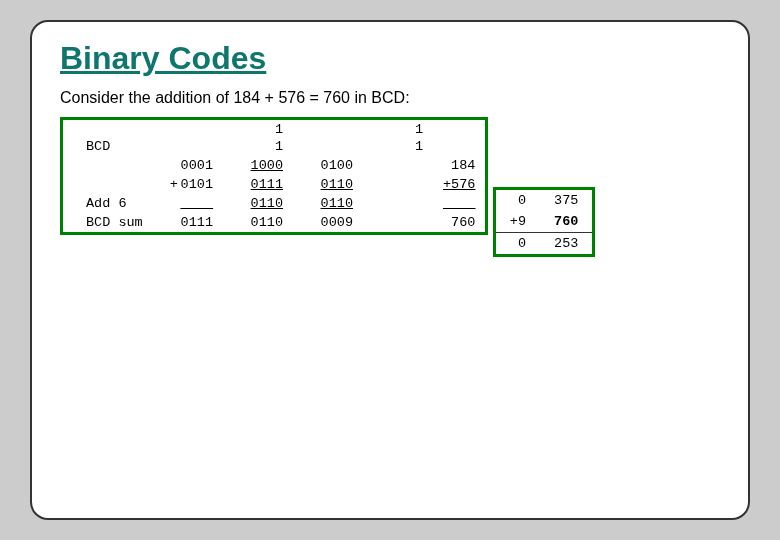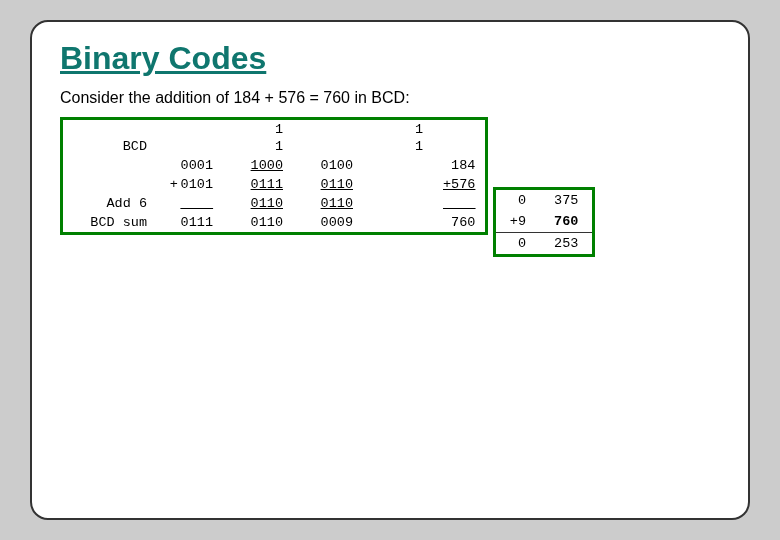--- a/index.html
+++ b/index.html
@@ -54,24 +54,23 @@
       font-size: 13.5px;
       font-family: 'Courier New', monospace;
     }
 
     .bcd-table td {
       padding: 2px 10px;
       white-space: nowrap;
     }
 
     .bcd-table .label-col {
-      padding-left: 16px;
+      padding-left: 23px;
       padding-right: 6px;
       min-width: 90px;
-      text-align: right;
     }
 
     .bcd-table .num-col {
       text-align: right;
       min-width: 70px;
     }
 
     .underline-cell {
       text-decoration: underline;
     }

